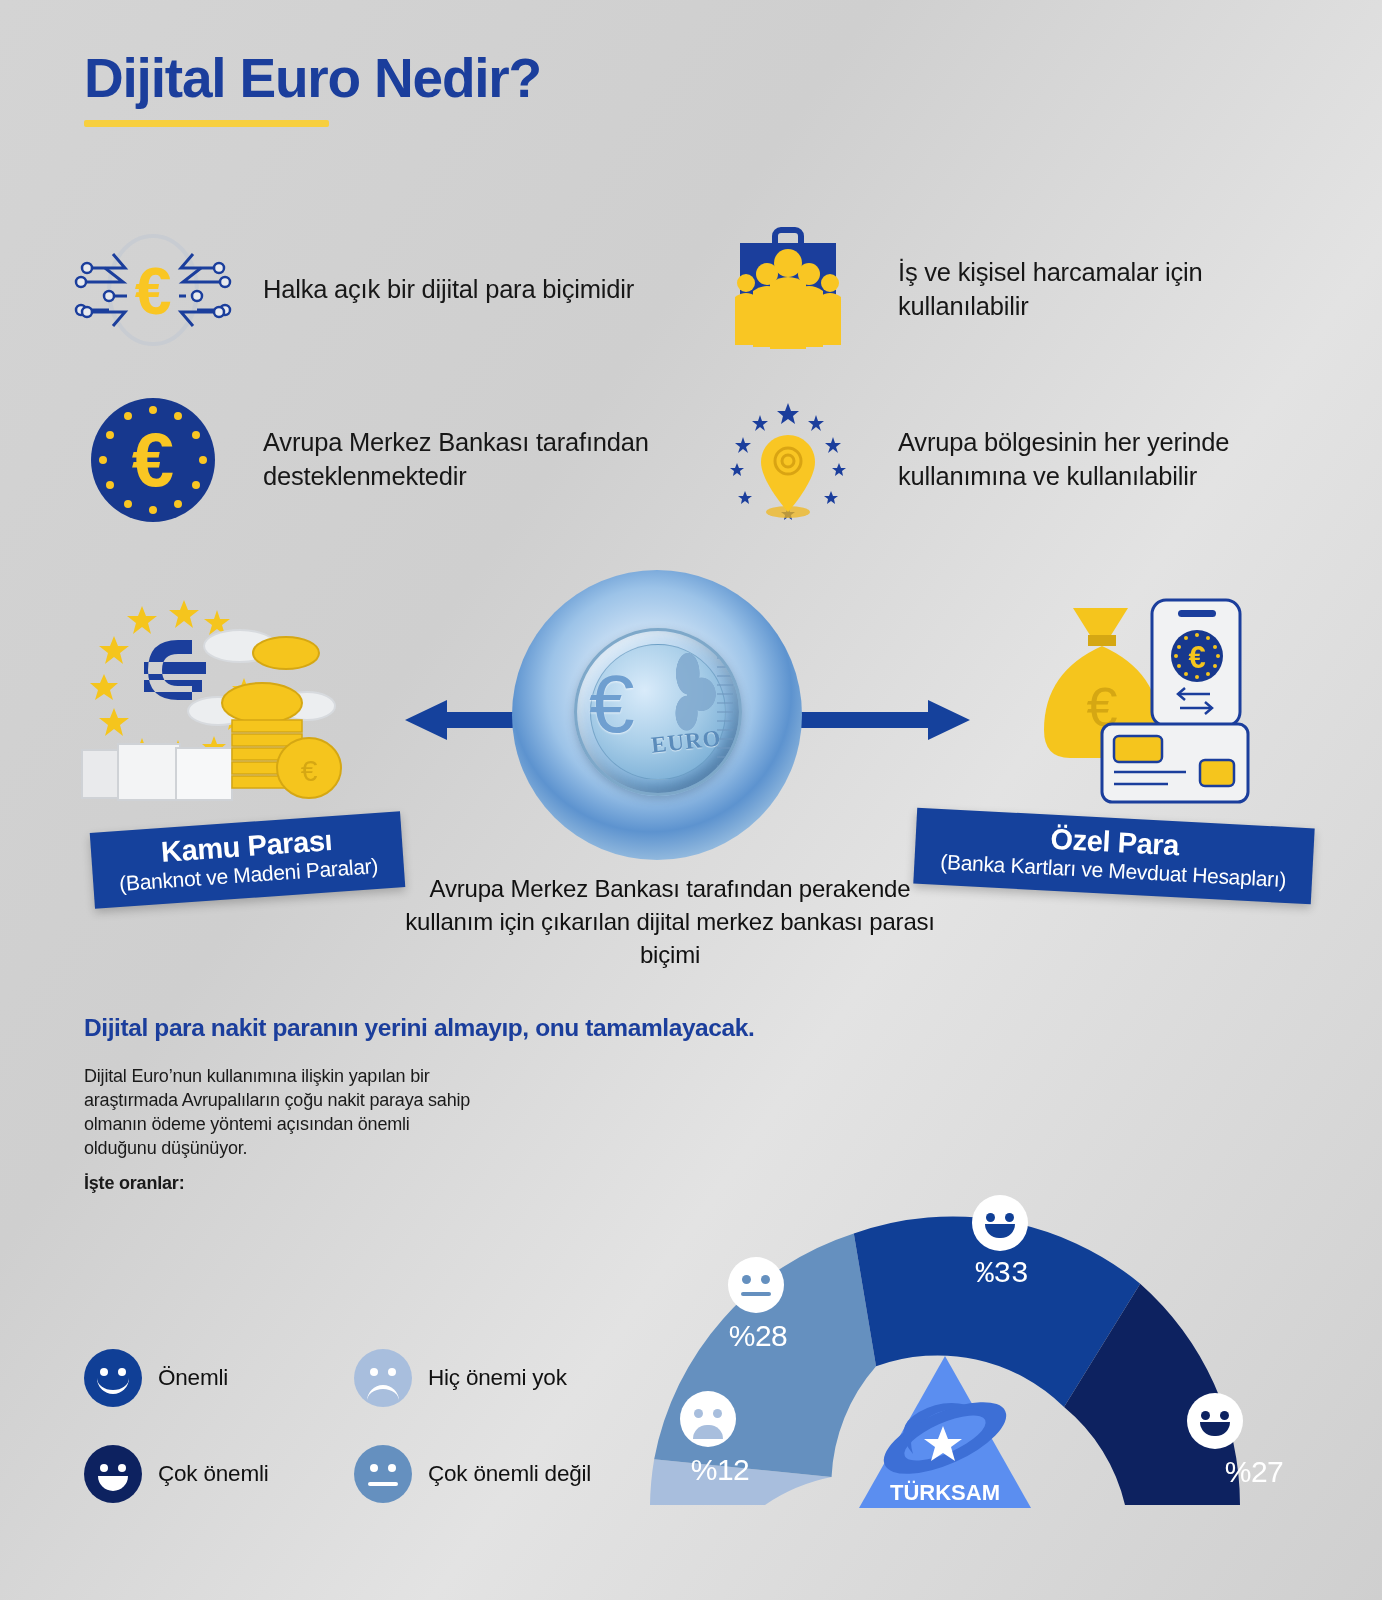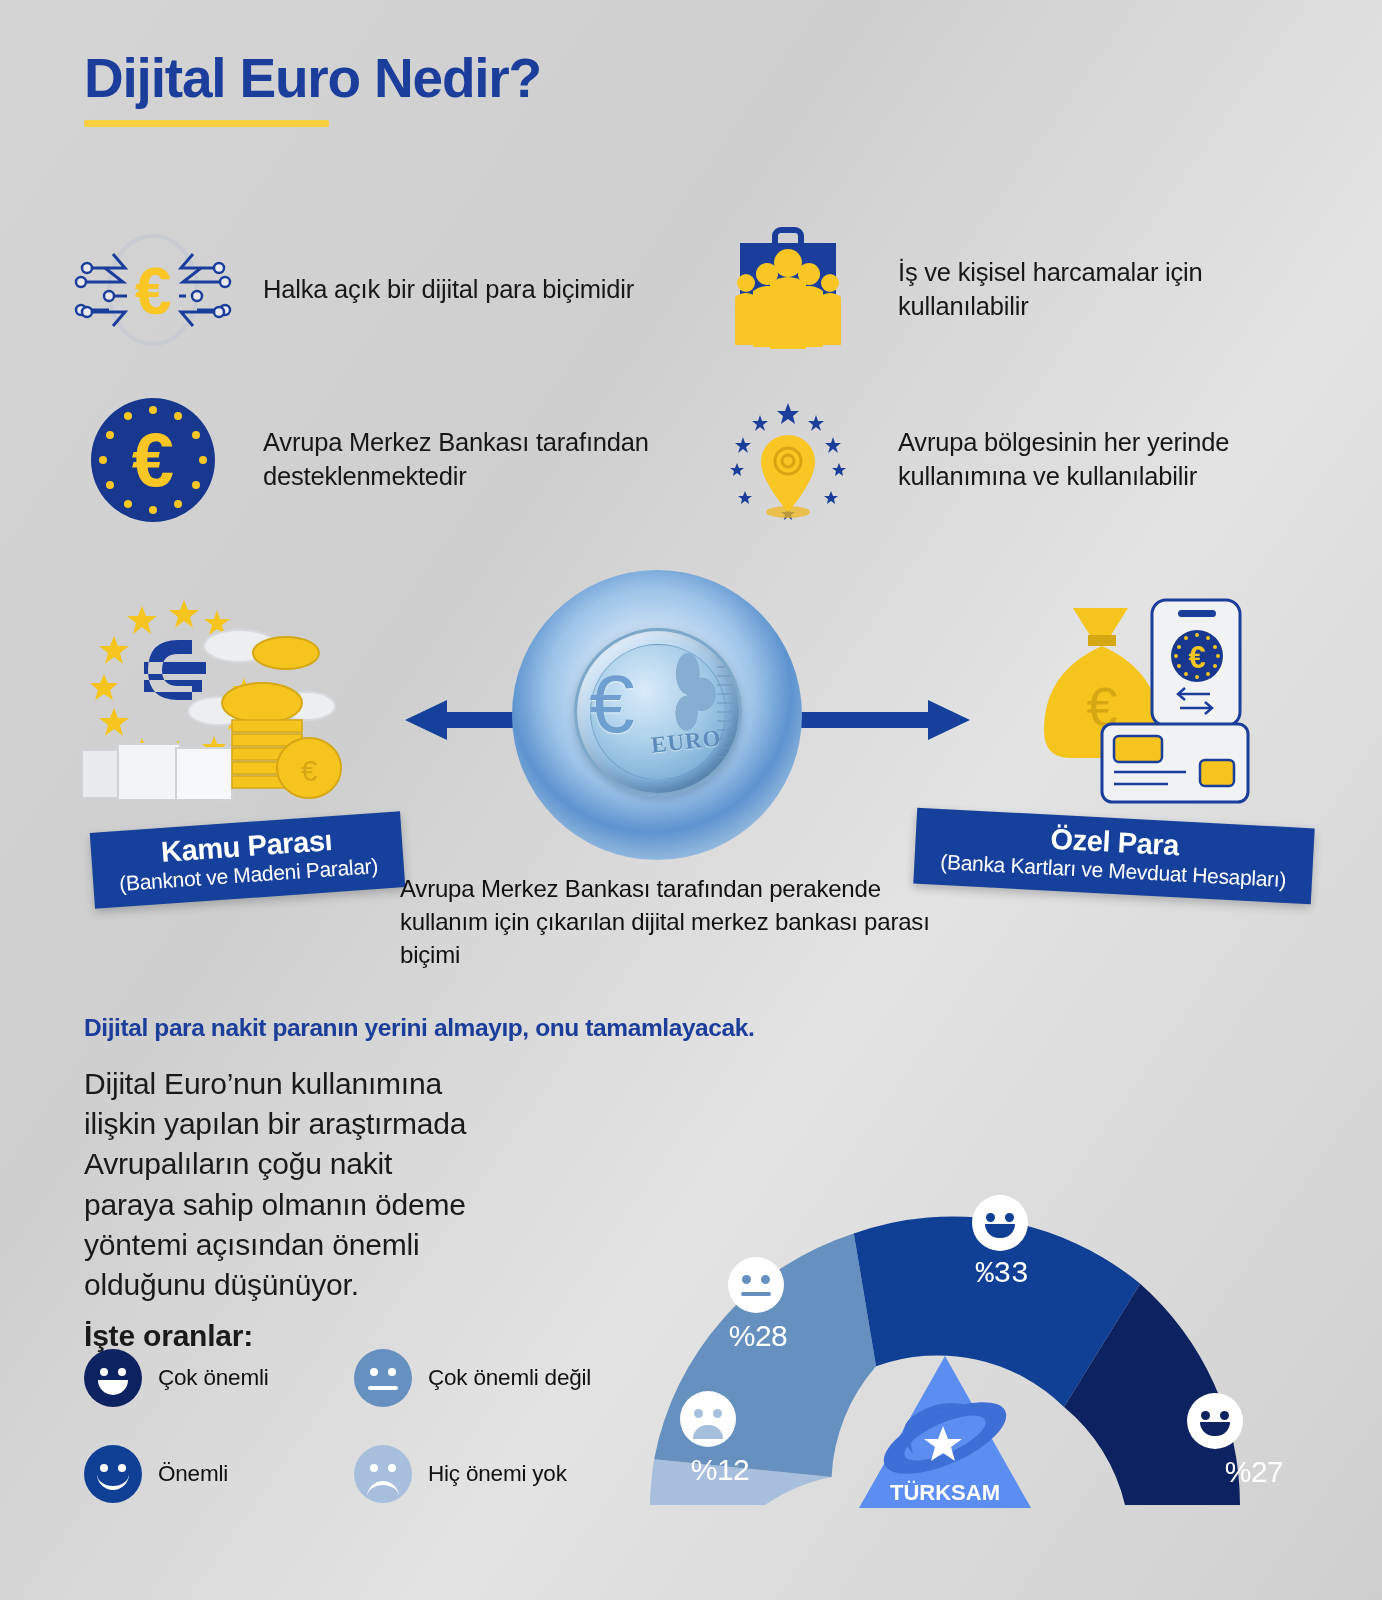--- a/index.html
+++ b/index.html
@@ -95,32 +95,32 @@
     background: #15419c; padding: 10px 26px 13px;
     box-shadow: 0 4px 10px rgba(0,0,0,0.22);
   }
   .banner-title { font-size: 29px; font-weight: bold; letter-spacing: -0.4px; line-height: 1; }
   .banner-sub { font-size: 21px; margin-top: 3px; letter-spacing: -0.3px; line-height: 1; }
   .banner-left { left: 92px; top: 262px; transform: rotate(-4deg); }
   .banner-right { left: 915px; top: 258px; transform: rotate(3deg); }
 
   .center-caption {
     position: absolute; left: 400px; top: 312px; width: 540px;
-    font-size: 24px; line-height: 1.38; color: #111;
+    text-align: center; font-size: 24px; line-height: 1.38; color: #111;
     letter-spacing: -0.2px;
   }
 
   
   .survey-heading {
     position: absolute; left: 84px; top: 1014px;
     font-size: 24.5px; font-weight: bold; color: #1b3e9c; letter-spacing: -0.4px;
   }
   .survey-para {
     position: absolute; left: 84px; top: 1064px; width: 390px;
-    font-size: 30px; line-height: 1.34; color: #1a1a1a; letter-spacing: -0.2px;
+    font-size: 18px; line-height: 1.34; color: #1a1a1a; letter-spacing: -0.2px;
   }
   .survey-para .strong { font-weight: bold; display: block; margin-top: 11px; }
 
   .legend { position: absolute; left: 84px; top: 1330px; width: 560px; }
   .legend-row { display: flex; align-items: center; height: 96px; }
   .legend-item { display: flex; align-items: center; gap: 16px; width: 270px; }
   .legend-label { font-size: 22.5px; color: #111; letter-spacing: -0.2px; }
   .face { width: 58px; height: 58px; border-radius: 50%; flex: 0 0 58px; position: relative; }
   .face .eye { position: absolute; width: 8px; height: 8px; border-radius: 50%; background: #fff; top: 19px; }
   .face .eye.l { left: 16px; } .face .eye.r { right: 16px; }
@@ -403,54 +403,54 @@
   <div class="survey-heading">Dijital para nakit paranın yerini almayıp, onu tamamlayacak.</div>
 
   <div class="survey-para">
     <span>Dijital Euro’nun kullanımına ilişkin yapılan bir araştırmada Avrupalıların çoğu nakit paraya sahip olmanın ödeme yöntemi açısından önemli olduğunu düşünüyor.</span>
     <span class="strong">İşte oranlar:</span>
   </div>
 
   <div class="legend">
     <div class="legend-row">
       <div class="legend-item">
+        <div class="face" style="background:#103f96">
+          <span class="eye l"></span>
+            <span class="eye r"></span>
+            <span class="mouth-smile"></span>
+        </div>
+        <div class="legend-label">Önemli</div>
+      </div>
+      <div class="legend-item">
+        <div class="face" style="background:#a8bedd">
+          <span class="eye l"></span>
+            <span class="eye r"></span>
+            <span class="mouth-sad"></span>
+        </div>
+        <div class="legend-label">Hiç önemi yok</div>
+      </div>
+    </div>
+    <div class="legend-row">
+      <div class="legend-item">
         <div class="face" style="background:#0d2260">
           <span class="eye l"></span>
             <span class="eye r"></span>
             <span class="mouth-bigsmile"></span>
         </div>
         <div class="legend-label">Çok önemli</div>
       </div>
       <div class="legend-item">
         <div class="face" style="background:#6590bf">
           <span class="eye l"></span>
             <span class="eye r"></span>
             <span class="mouth-flat"></span>
         </div>
         <div class="legend-label">Çok önemli değil</div>
       </div>
     </div>
-    <div class="legend-row">
-      <div class="legend-item">
-        <div class="face" style="background:#103f96">
-          <span class="eye l"></span>
-            <span class="eye r"></span>
-            <span class="mouth-smile"></span>
-        </div>
-        <div class="legend-label">Önemli</div>
-      </div>
-      <div class="legend-item">
-        <div class="face" style="background:#a8bedd">
-          <span class="eye l"></span>
-            <span class="eye r"></span>
-            <span class="mouth-sad"></span>
-        </div>
-        <div class="legend-label">Hiç önemi yok</div>
-      </div>
-    </div>
   </div>
 
   <div class="gauge">
     <svg width="720" height="445" viewBox="0 0 720 445">
 
       <path d="M 50 350 A 295 295 0 0 1 54.17 304.13 L 231.54 322.10 A 180 180 0 0 0 165 350 Z" fill="#a8bedd"></path>
 
       <path d="M 54.17 304.13 A 295 295 0 0 1 253.82 78.45 L 276.06 211.30 A 180 180 0 0 0 231.54 322.10 Z" fill="#6590bf"></path>
 
       <path d="M 253.82 78.45 A 295 295 0 0 1 540.20 128.70 L 464.03 252.06 A 180 180 0 0 0 276.06 211.30 Z" fill="#103f96"></path>

